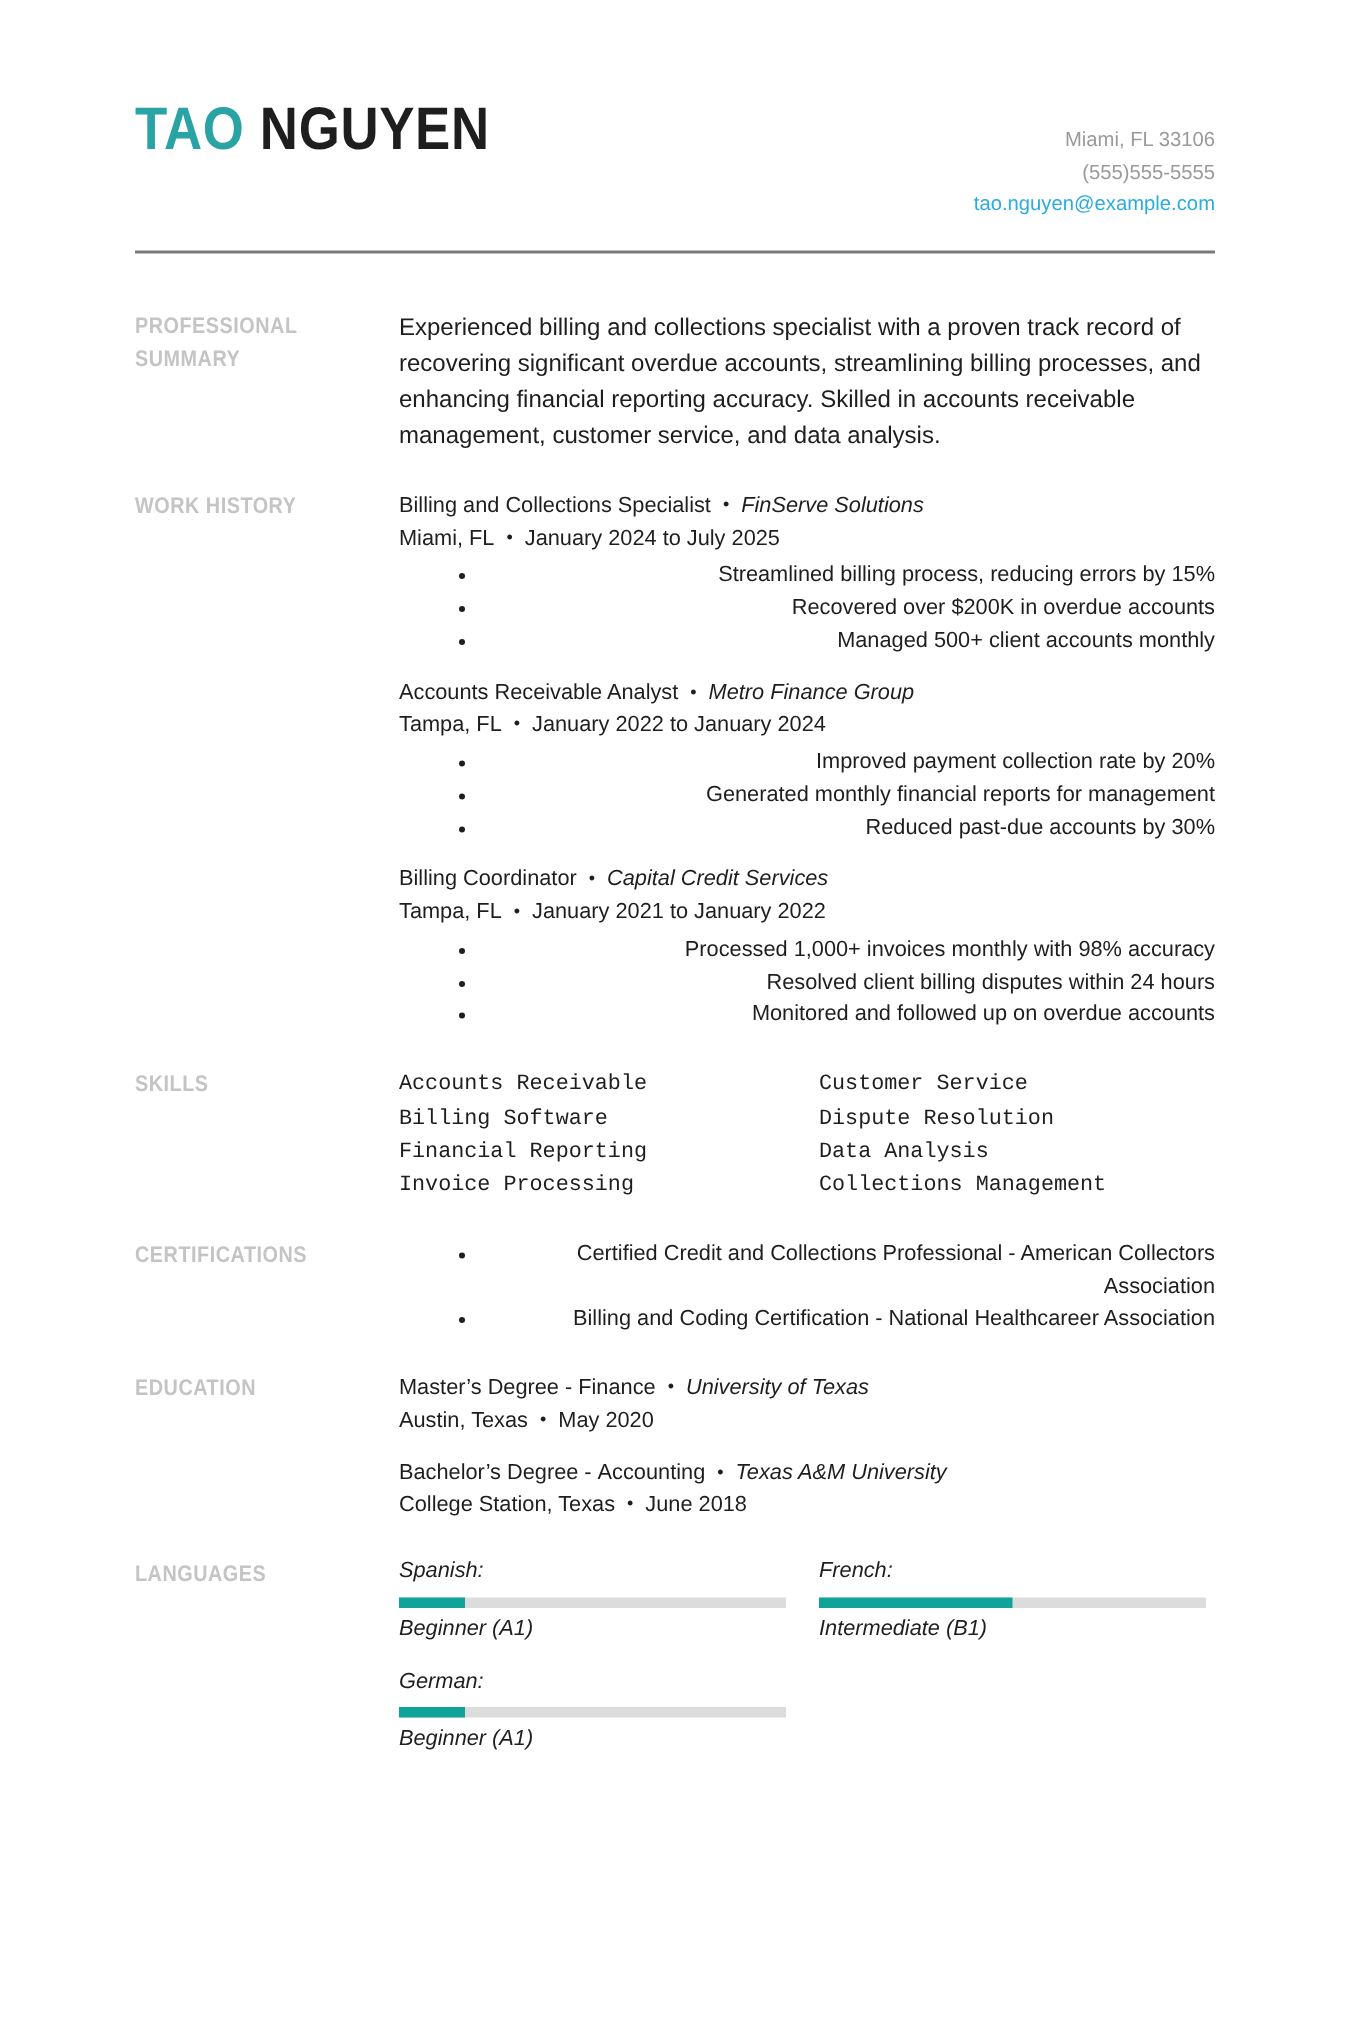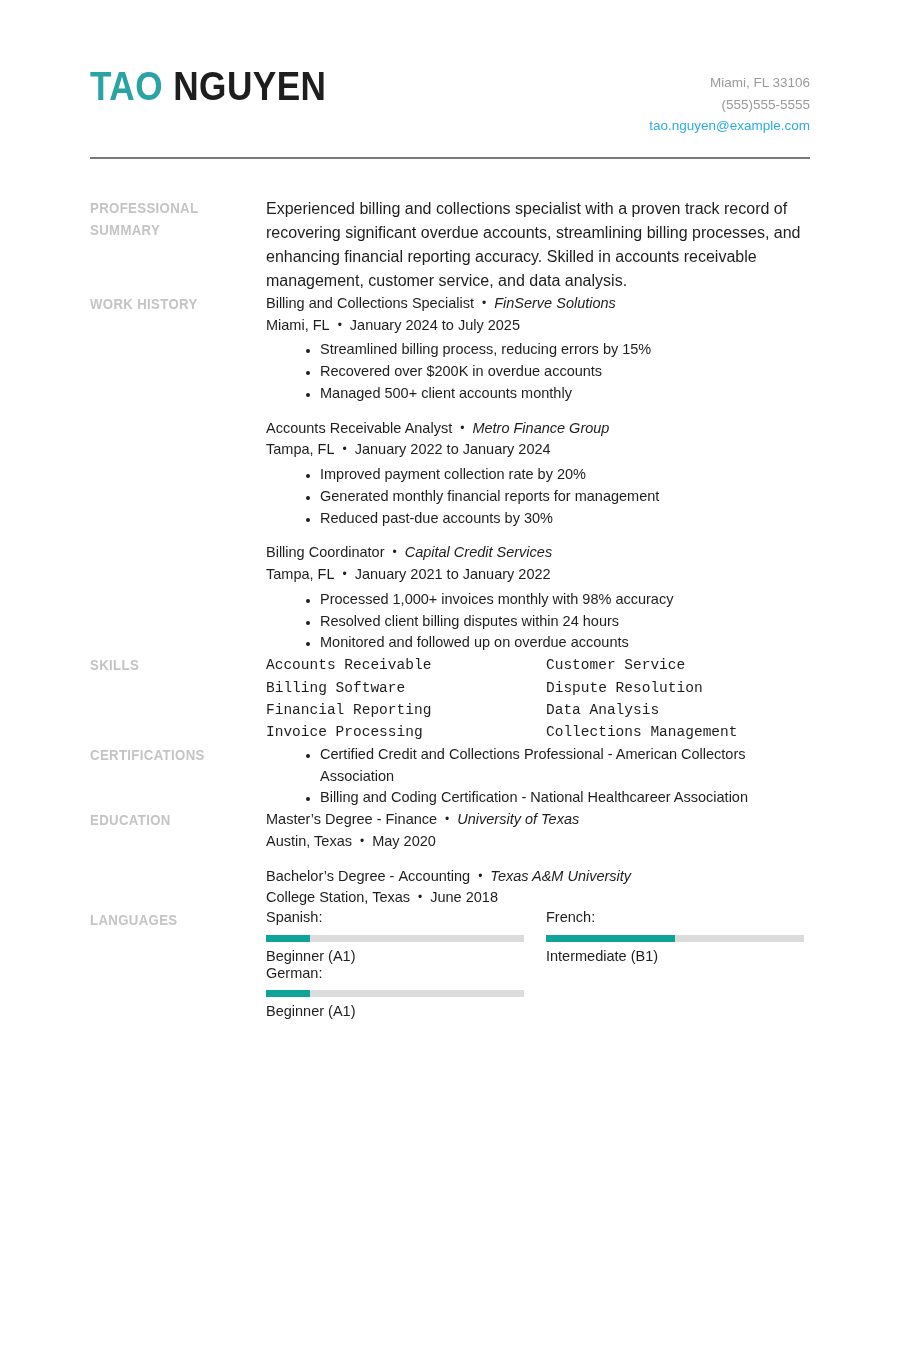--- a/index.html
+++ b/index.html
@@ -35,31 +35,31 @@
     transform-origin: 0 50%;
     white-space: nowrap;
     margin-top: 6px;
   }
   .name .first { color: var(--accent-teal); }
   .contact {
     text-align: right;
     font-size: 13.5px;
     line-height: 1.6;
     color: var(--contact-gray);
-    margin-top: 14px;
+    margin-top: 24px;
   }
   .contact .email { color: var(--email-blue); display: block; text-decoration: none; cursor: pointer; }
   .divider {
     border: none;
     border-top: 2px solid var(--divider-gray);
     margin-top: 20px;
   }
 
   
-  .section { display: flex; }
+  .section { display: flex; margin-top: 24px; }
   .section.first { margin-top: 38px; }
   .section-label {
     width: 176px;
     flex-shrink: 0;
     font-size: 15px;
     font-weight: 700;
     color: var(--label-gray);
     letter-spacing: 0.4px;
     line-height: 1.5;
     transform: scaleX(0.88);
@@ -71,29 +71,29 @@
   .summary-text { font-size: 16px; line-height: 1.5; }
 
   
   .job, .edu { margin-bottom: 13px; }
   .job:last-child, .edu:last-child { margin-bottom: 0; }
   .job-title { font-weight: 400; }
   .company, .school { font-style: italic; }
   .sep-dot { display: inline-block; margin: 0 8px; font-size: 12px; vertical-align: 1px; }
   .sep-dash { display: inline-block; margin: 0 4px; }
   ul.bullets { margin: 3px 0 0 0; padding-left: 54px; }
-  ul.bullets li { line-height: 1.5; }
+  ul.bullets li { line-height: 1.5; text-align: right; }
   ul.bullets li::marker { font-size: 12px; }
 
   
   .two-col-grid { display: grid; grid-template-columns: 280px 1fr; font-family: Liberation Mono, monospace; }
   .skill-item { line-height: 1.55; }
 
   
-  .lang-grid { display: grid; grid-template-columns: 280px 1fr; row-gap: 0; }
+  .lang-grid { display: grid; grid-template-columns: 280px 1fr; row-gap: 18px; font-style: italic; }
   .lang-name { line-height: 1.2; }
   .lang-bar { width: 258px; height: 7px; background: var(--bar-track); margin: 8px 0 6px 0; }
   .lang-fill { height: 100%; background: var(--bar-fill); }
   .lang-level { line-height: 1.2; }
 </style>
 </head>
 <body>
 
 <div class="page">
 

